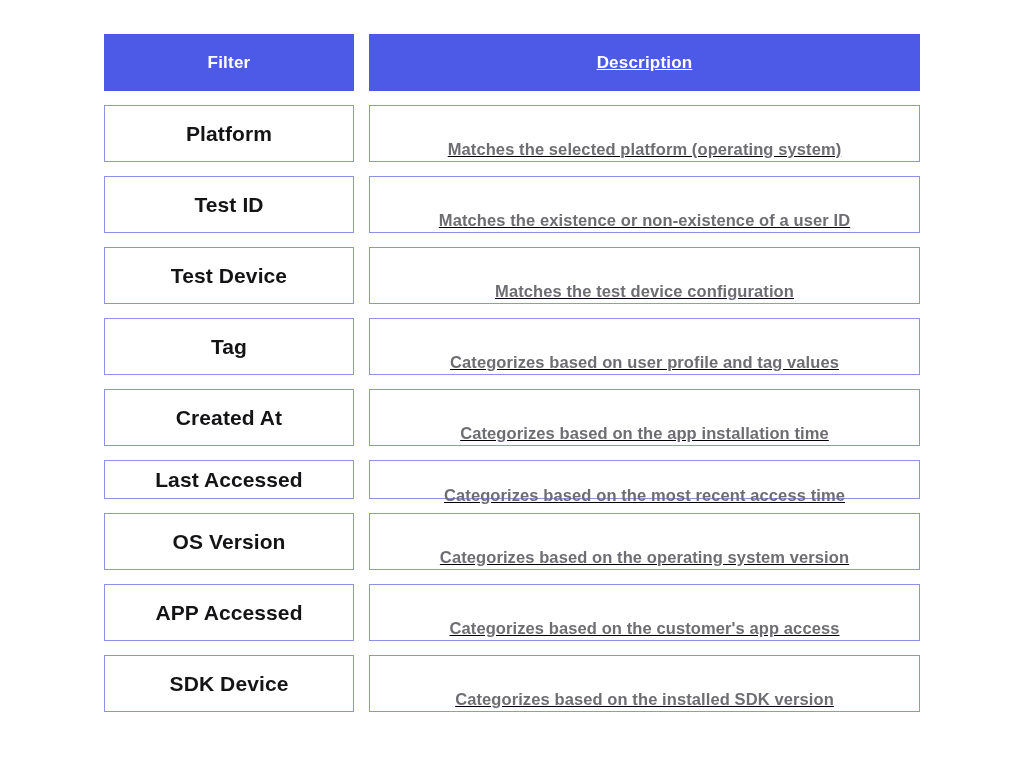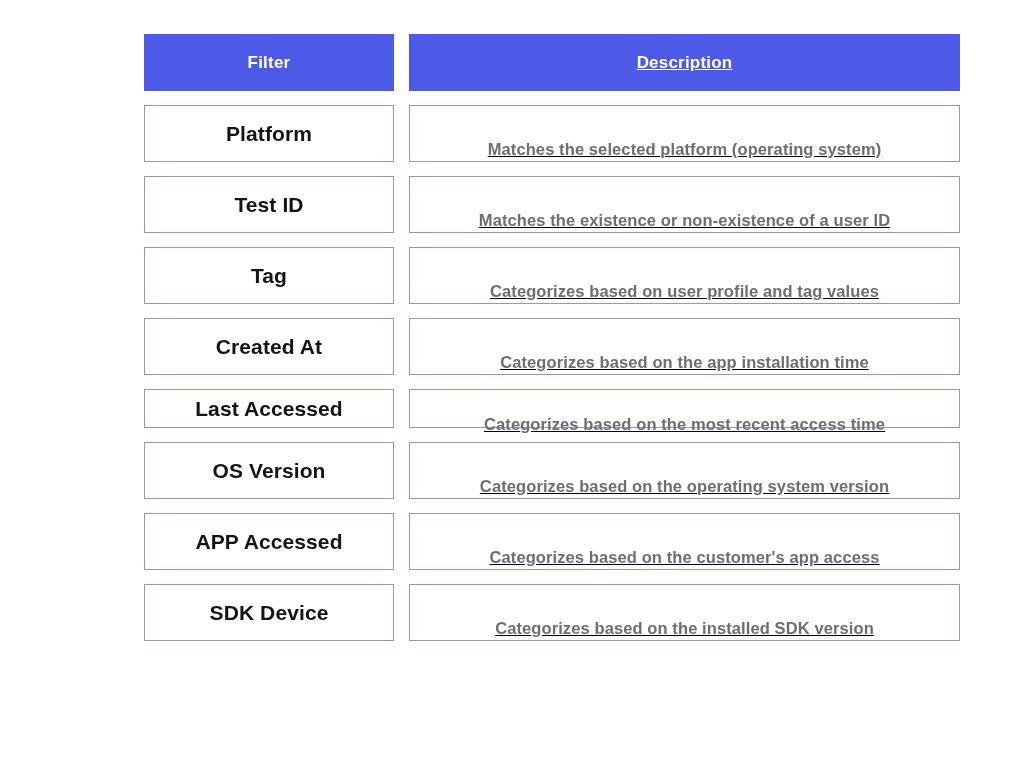--- a/index.html
+++ b/index.html
@@ -44,21 +44,20 @@
     display: flex;
     align-items: center;
     justify-content: center;
     text-align: center;
     padding: 4px 10px;
   }
 
   .col-filter {
     width: 250px;
     flex: 0 0 250px;
-    margin-left: 40px;
   }
 
   .col-desc {
     width: 551px;
     flex: 0 0 551px;
     text-decoration: underline;
   }
 
   
   .row-header .cell {
@@ -126,20 +125,28 @@
 
     <div class="row row-body">
       <div class="cell col-filter">
         <span class="cell-filter-text">Test ID</span>
       </div>
       <div class="cell col-desc">
         <span class="cell-desc-text">Matches the existence or non-existence of a user ID</span>
       </div>
     </div>
 
+    <div class="row row-body">
+      <div class="cell col-filter">
+        <span class="cell-filter-text">Test Device</span>
+      </div>
+      <div class="cell col-desc">
+        <span class="cell-desc-text">Matches the test device configuration</span>
+      </div>
+    </div>
 
     <div class="row row-body">
       <div class="cell col-filter">
         <span class="cell-filter-text">Tag</span>
       </div>
       <div class="cell col-desc">
         <span class="cell-desc-text">Categorizes based on user profile and tag values</span>
       </div>
     </div>
 

